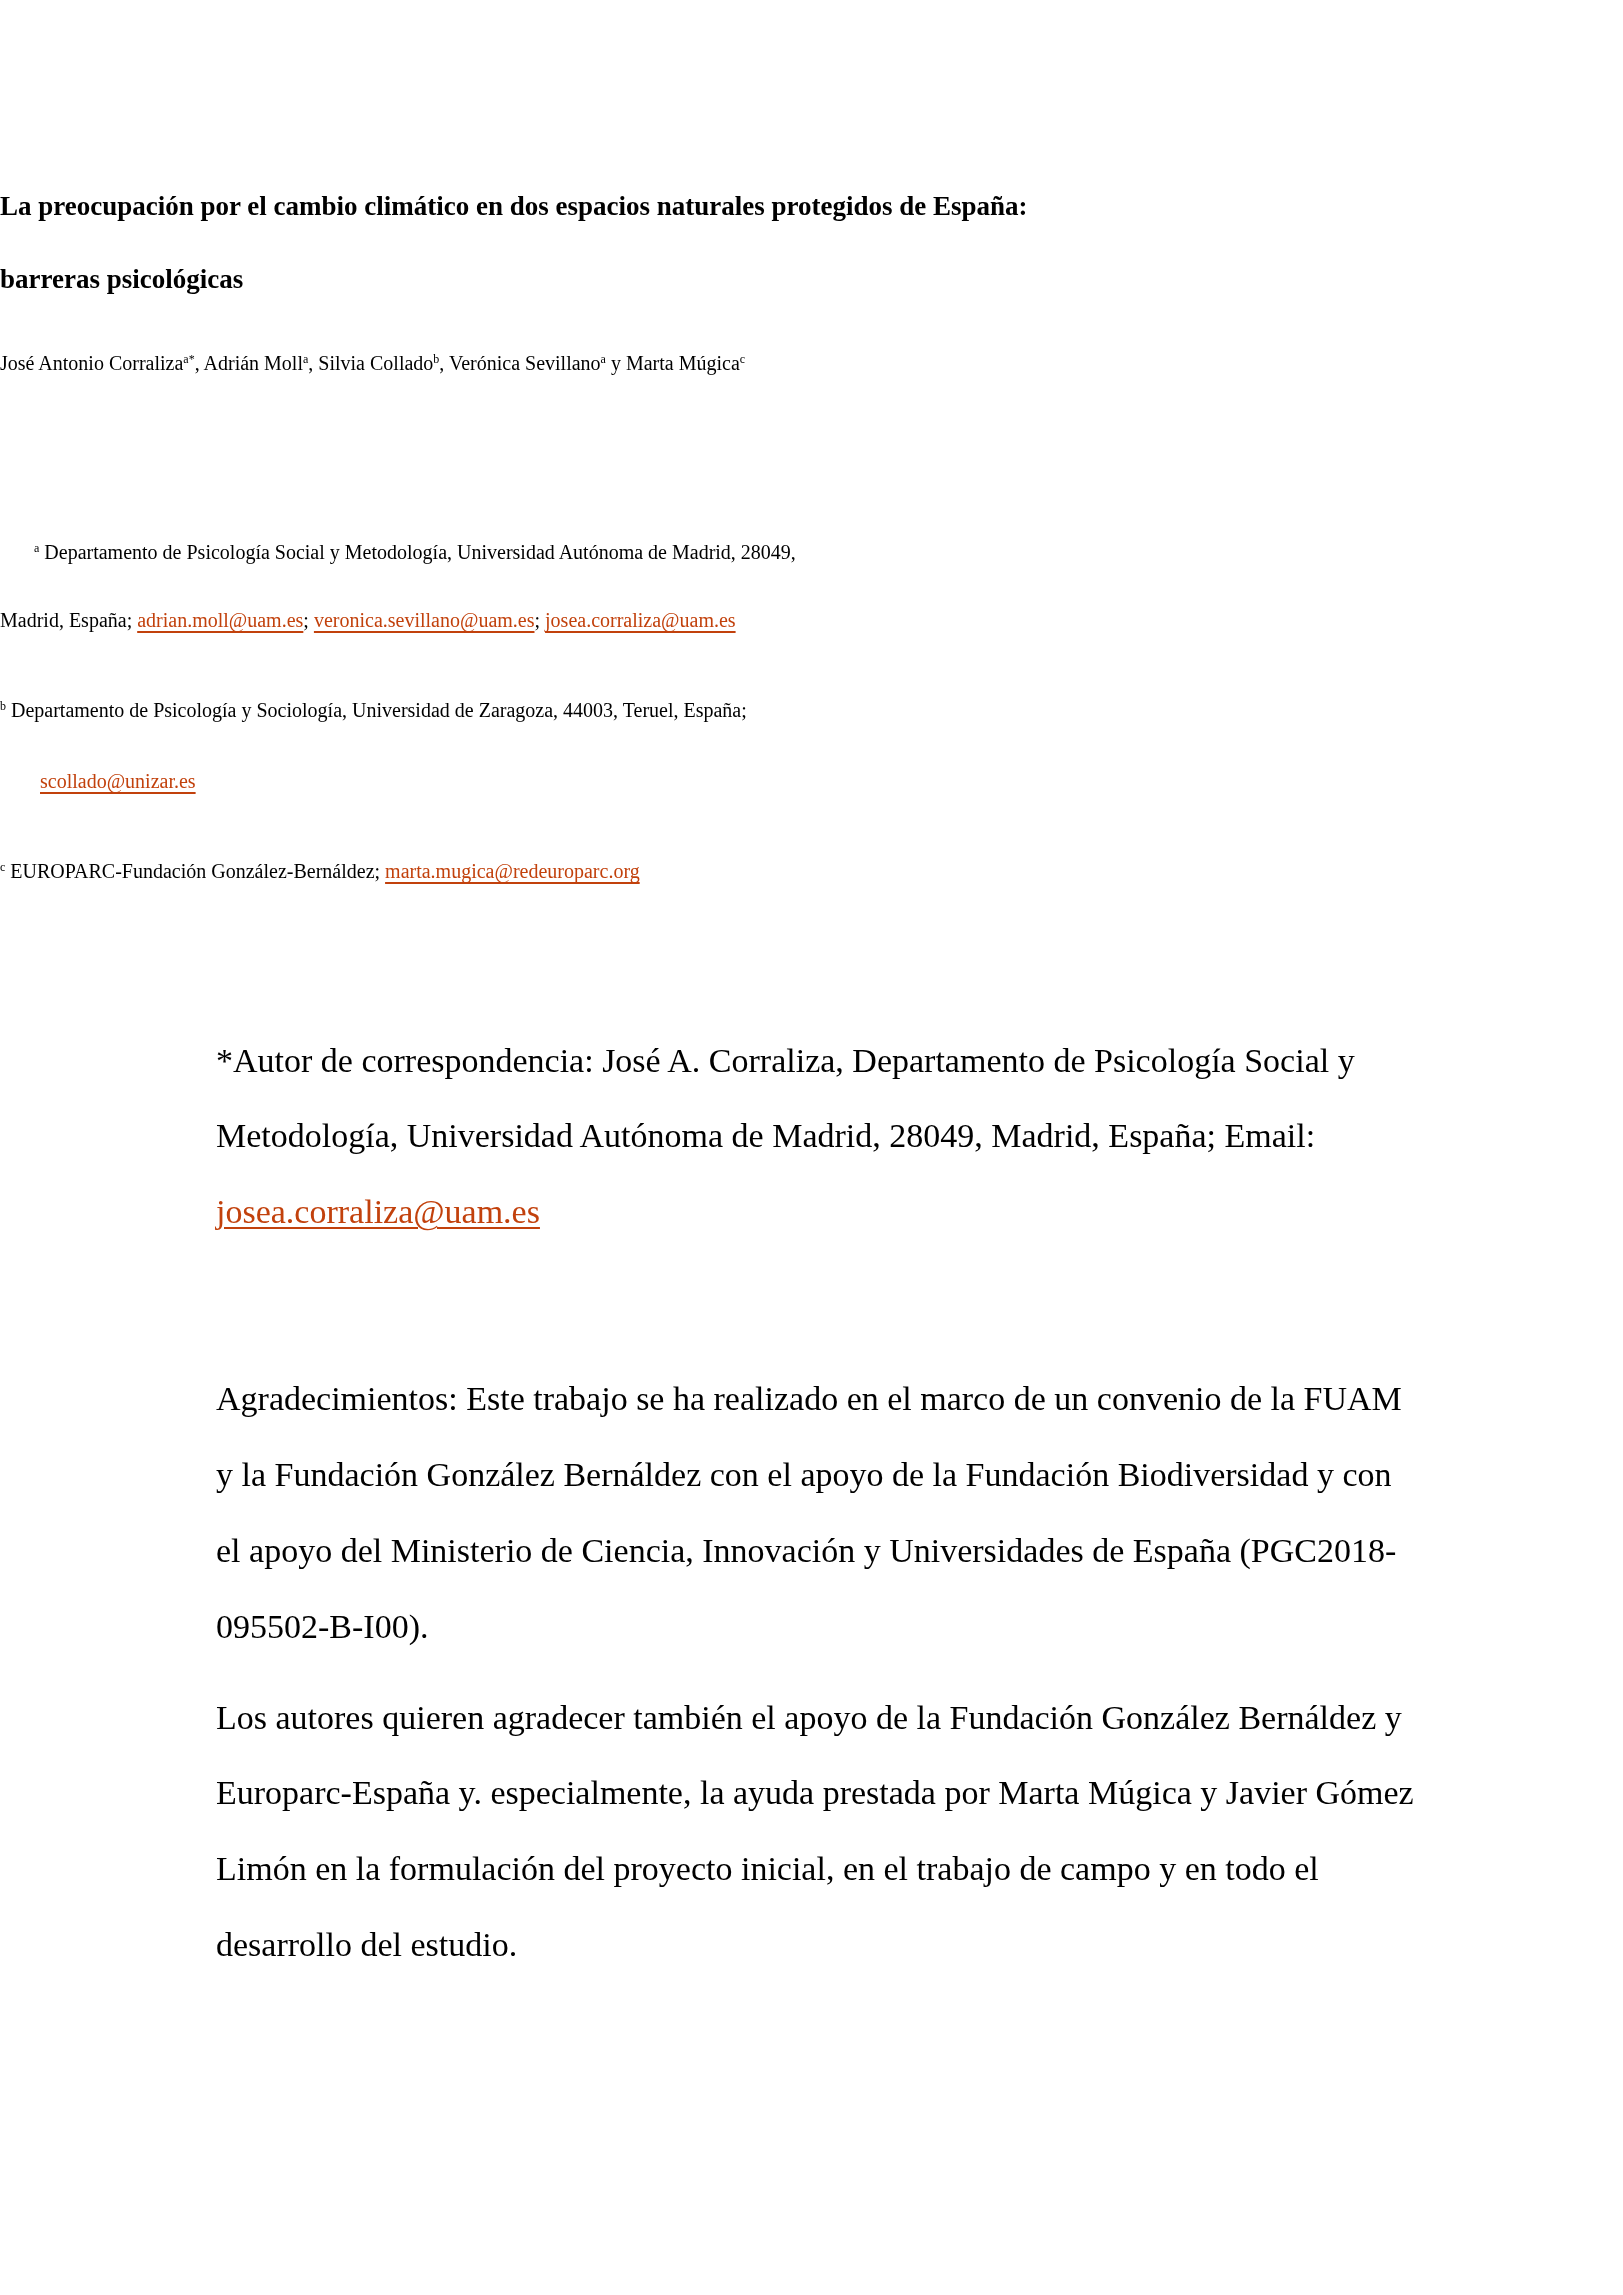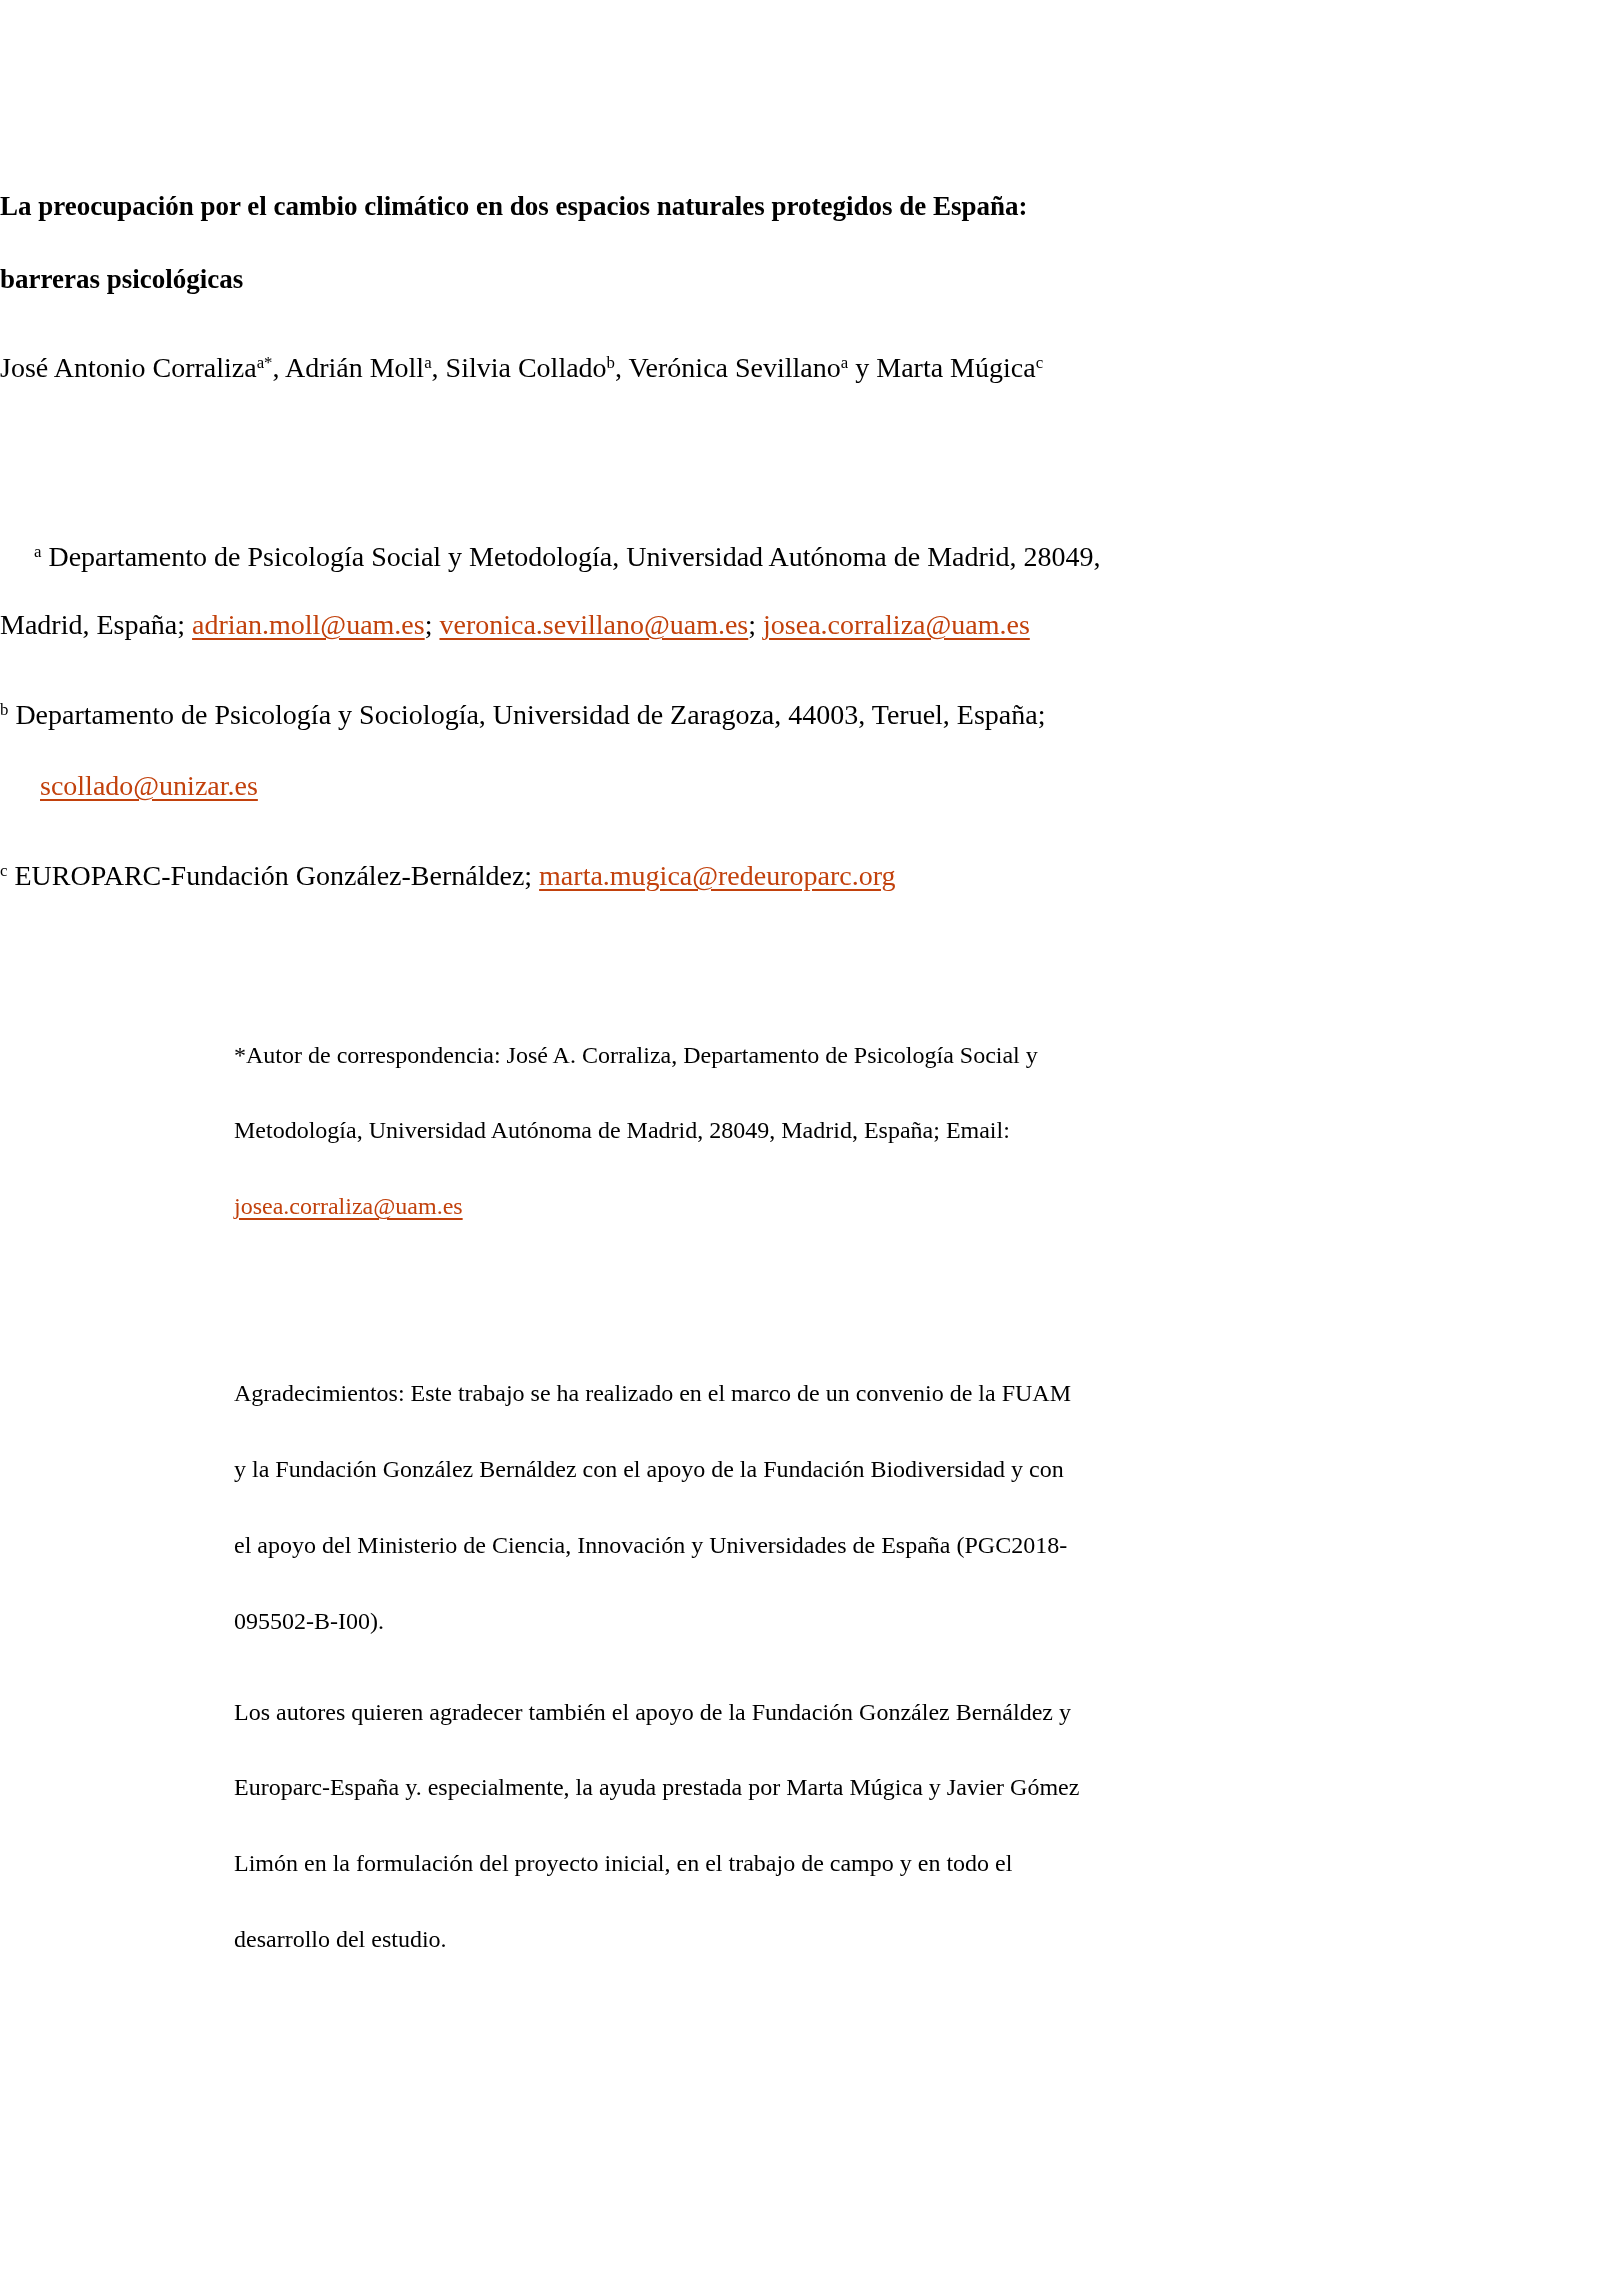--- a/index.html
+++ b/index.html
@@ -3,22 +3,22 @@
 <meta charset="utf-8">
 <style>
   html, body { margin: 0; padding: 0; background: #ffffff; }
   body {
     width: 1623px; height: 2295px; position: relative; overflow: hidden;
     font-family: "Liberation Serif", "DejaVu Serif", serif; color: #000;
   }
   .line { position: absolute; white-space: nowrap; }
   .center { left: 0; width: 1623px; text-align: left; }
   .title { font-weight: bold; font-size: 27px; }
-  .meta { font-size: 28px; }
-  .body { font-size: 24px; left: 234px; }
+  .meta { font-size: 20px; }
+  .body { font-size: 34px; left: 216px; }
   sup { font-size: 0.6em; vertical-align: 0.55em; line-height: 0; }
   a, .link { color: #c2410c; text-decoration: underline; text-decoration-thickness: 2px; text-underline-offset: 3.9px; }
 </style>
 </head>
 <body>
 
 <div class="line center title" style="top:191px;">La preocupación por el cambio climático en dos espacios naturales protegidos de España:</div>
 <div class="line center title" style="top:264px;">barreras psicológicas</div>
 
 <div class="line center meta" style="top:352px;">

